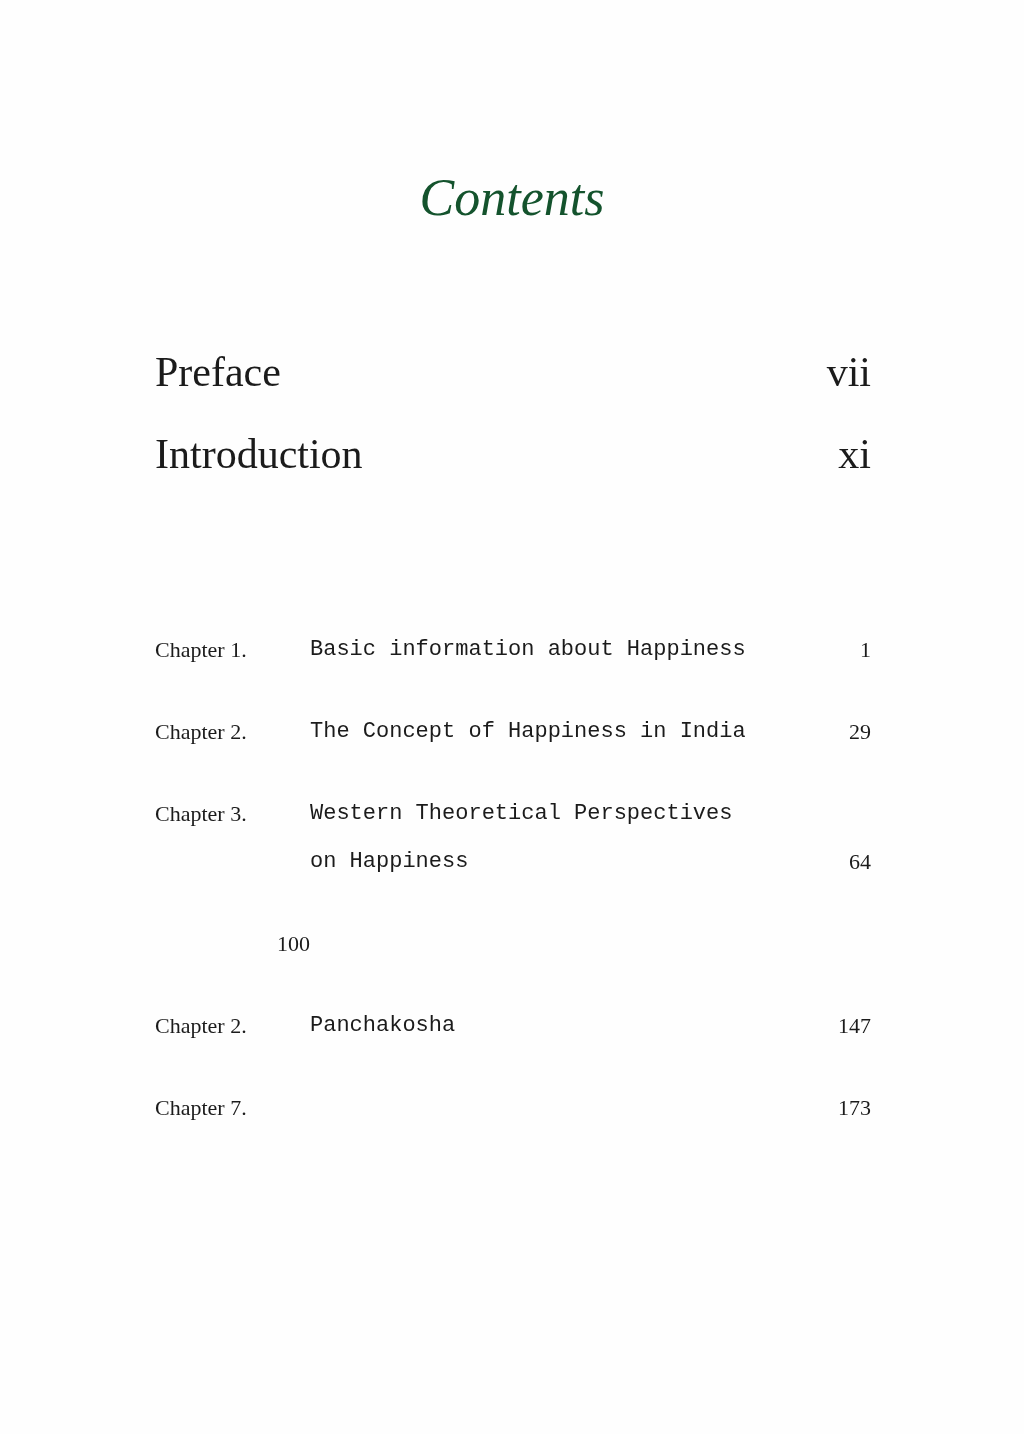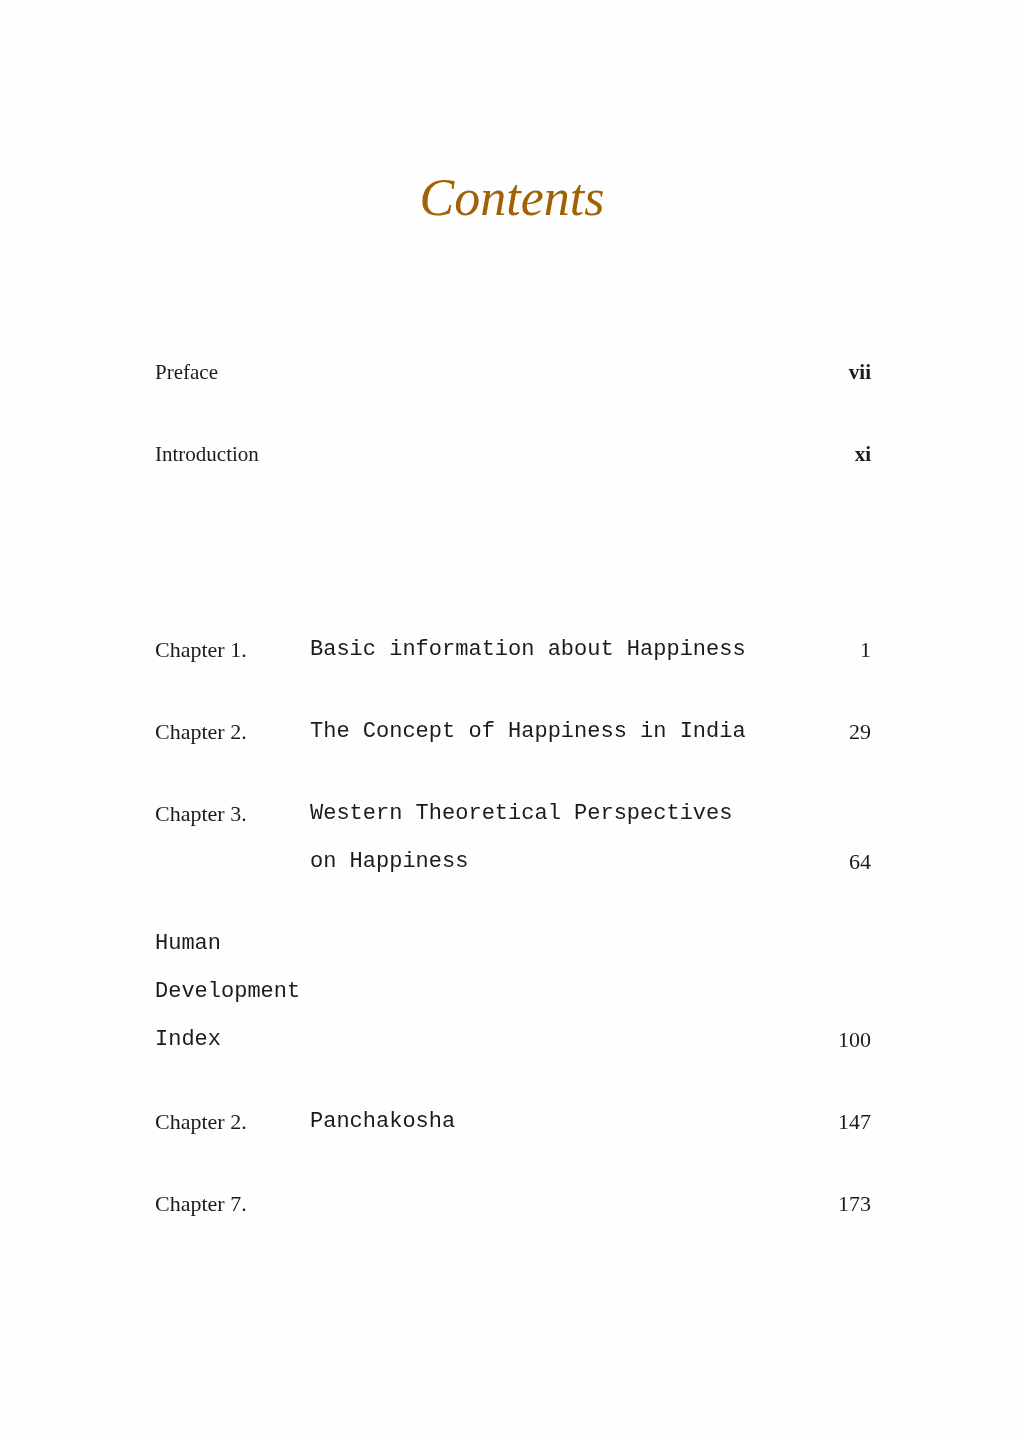--- a/index.html
+++ b/index.html
@@ -19,34 +19,34 @@
   }
   .toc-title {
     position: absolute;
     top: 168px;
     left: 0;
     width: 100%;
     text-align: center;
     font-style: italic;
     font-size: 52px;
     line-height: 60px;
-    color: #a16207;
+    color: #14532d;
   }
   .front-matter {
     position: absolute;
     top: 348px;
     left: 155px;
     width: 716px;
   }
   .front-row {
     display: flex;
     justify-content: space-between;
     align-items: baseline;
     line-height: 48px;
-    font-size: 21px;
+    font-size: 42px;
     margin-bottom: 34px;
   }
   .chapters {
     position: absolute;
     top: 626px;
     left: 155px;
     width: 716px;
   }
   .chapter-row {
     display: grid;
@@ -63,21 +63,21 @@
     white-space: pre-line;
     padding-right: 10px;
     font-family: Liberation Mono, monospace;
   }
   .chapter-page {
     align-self: end;
     justify-self: end;
     text-align: right;
   }
   .fm-label { text-align: left; }
-  .fm-page  { text-align: left; font-weight: bold; }
+  .fm-page  { text-align: left; }
 </style>
 </head>
 <body>
 
 <div class="page">
 
   <div class="toc-title">Contents</div>
 
   <div class="front-matter">
     <div class="front-row">
@@ -101,21 +101,20 @@
       <span class="chapter-title">The Concept of Happiness in India</span>
       <span class="chapter-page">29</span>
     </div>
     <div class="chapter-row">
       <span class="chapter-label">Chapter 3.</span>
       <span class="chapter-title">Western Theoretical Perspectives
 on Happiness</span>
       <span class="chapter-page">64</span>
     </div>
     <div class="chapter-row">
-      <span class="chapter-title">Human Development Index</span>
       <span class="chapter-page">100</span>
     </div>
     <div class="chapter-row">
       <span class="chapter-label">Chapter 2.</span>
       <span class="chapter-title">Panchakosha</span>
       <span class="chapter-page">147</span>
     </div>
     <div class="chapter-row">
       <span class="chapter-label">Chapter 7.</span>
       <span class="chapter-page">173</span>

